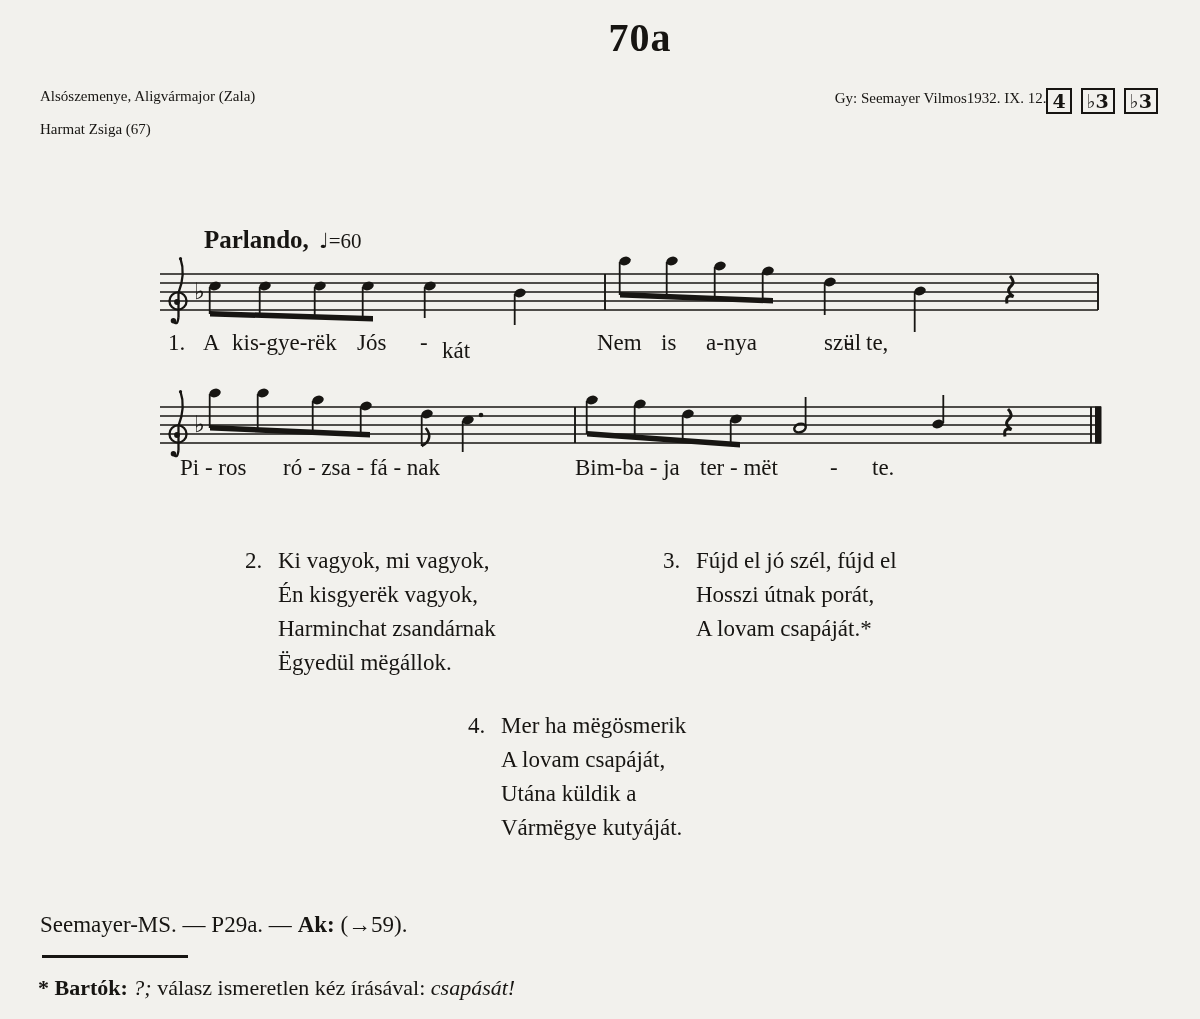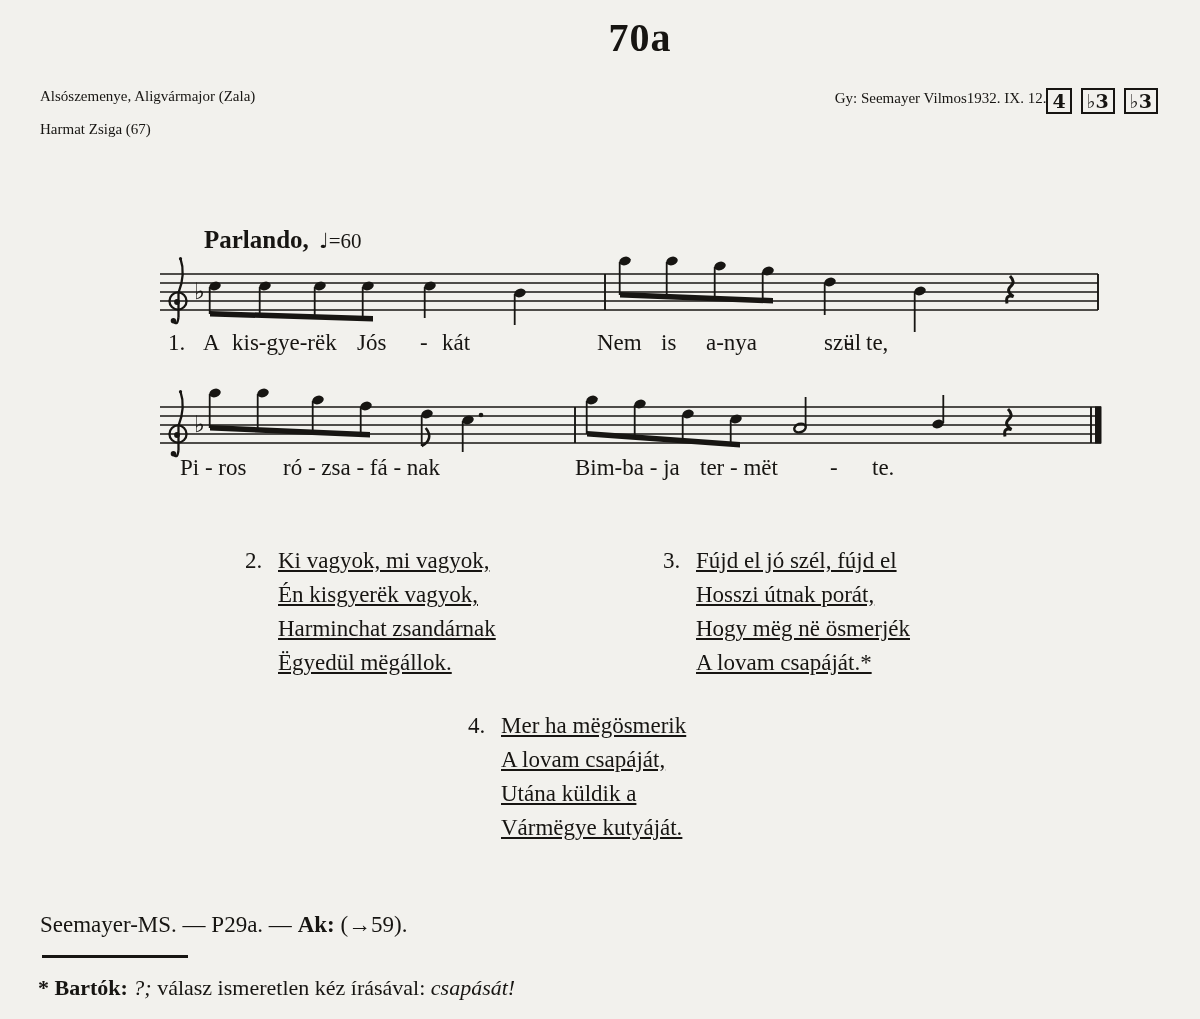--- a/index.html
+++ b/index.html
@@ -22,21 +22,21 @@
     padding:2px 4px 1px 4px;
     font-family:"DejaVu Serif","DejaVu Sans",serif;
     white-space:nowrap;
   }
   #tempo{left:204px;top:226px;white-space:nowrap;}
   #tempo .tlabel{font-weight:bold;font-size:25px;}
   #tempo .tnote{font-family:"DejaVu Sans",sans-serif;font-size:21px;margin-left:10px;}
   #tempo .teq{font-size:21px;}
   #score-svg{left:0;top:0;width:1200px;height:1019px;}
   .syl{position:absolute;font-size:23px;white-space:pre;}
-  .verse{font-size:23px;line-height:34px;white-space:nowrap;text-decoration:underline;}
+  .verse{font-size:23px;line-height:34px;white-space:nowrap;}
   .vnum{display:inline-block;width:33px;}
   .cont{margin-left:33px;}
   #footer-line{left:40px;top:912px;font-size:23px;white-space:nowrap;}
   .bold{font-weight:bold;}
   .italic{font-style:italic;}
   #footnote-rule{left:42px;top:955px;width:146px;height:2.5px;background:#171512;}
   #footnote-line{left:38px;top:975px;font-size:22px;white-space:nowrap;}
 </style>
 </head>
 <body>
@@ -149,21 +149,21 @@
     <line x1="1091" y1="407" x2="1091" y2="443" stroke="#171512" stroke-width="1.9"></line>
     <rect x="1095" y="406.5" width="6.5" height="37" fill="#171512"></rect>
   </svg>
 
 <div id="lyrics-layer">
     <span class="syl" style="left: 168px; top: 330px;">1.</span>
     <span class="syl" style="left: 203px; top: 330px;">A</span>
     <span class="syl" style="left: 232px; top: 330px;">kis-gye-rëk</span>
     <span class="syl" style="left: 357px; top: 330px;">Jós</span>
     <span class="syl" style="left: 420px; top: 330px;">-</span>
-    <span class="syl" style="left: 442px; top: 330px;">kát</span>
+    <span class="syl" style="left: 442px; top: 338px;">kát</span>
     <span class="syl" style="left: 597px; top: 330px;">Nem</span>
     <span class="syl" style="left: 661px; top: 330px; text-align: right;">is</span>
     <span class="syl" style="left: 706px; top: 330px;">a-nya</span>
     <span class="syl" style="left: 788px; top: 330px; margin-left: 36px;">szül</span>
     <span class="syl" style="left: 845px; top: 330px;">-</span>
     <span class="syl" style="left: 866px; top: 330px;">te,</span>
     <span class="syl" style="left: 180px; top: 455px;">Pi - ros</span>
     <span class="syl" style="left: 283px; top: 455px;">ró - zsa - fá - nak</span>
     <span class="syl" style="left: 575px; top: 455px;">Bim-ba - ja</span>
     <span class="syl" style="left: 700px; top: 455px;">ter - mët</span>
@@ -174,21 +174,20 @@
 <div class="verse abs" style="left:245px;top:544px;">
   <div><span class="vnum">2.</span><span>Ki vagyok, mi vagyok,</span></div>
   <div class="cont">Én kisgyerëk vagyok,</div>
   <div class="cont">Harminchat zsandárnak</div>
   <div class="cont">Ëgyedül mëgállok.</div>
 </div>
 
 <div class="verse abs" style="left:663px;top:544px;">
   <div><span class="vnum">3.</span><span>Fújd el jó szél, fújd el</span></div>
   <div class="cont">Hosszi útnak porát,</div>
-  <div class="cont">Hogy mëg në ösmerjék</div>
   <div class="cont">A lovam csapáját.*</div>
 </div>
 
 <div class="verse abs" style="left:468px;top:709px;">
   <div><span class="vnum">4.</span><span>Mer ha mëgösmerik</span></div>
   <div class="cont">A lovam csapáját,</div>
   <div class="cont">Utána küldik a</div>
   <div class="cont">Vármëgye kutyáját.</div>
 </div>
 

